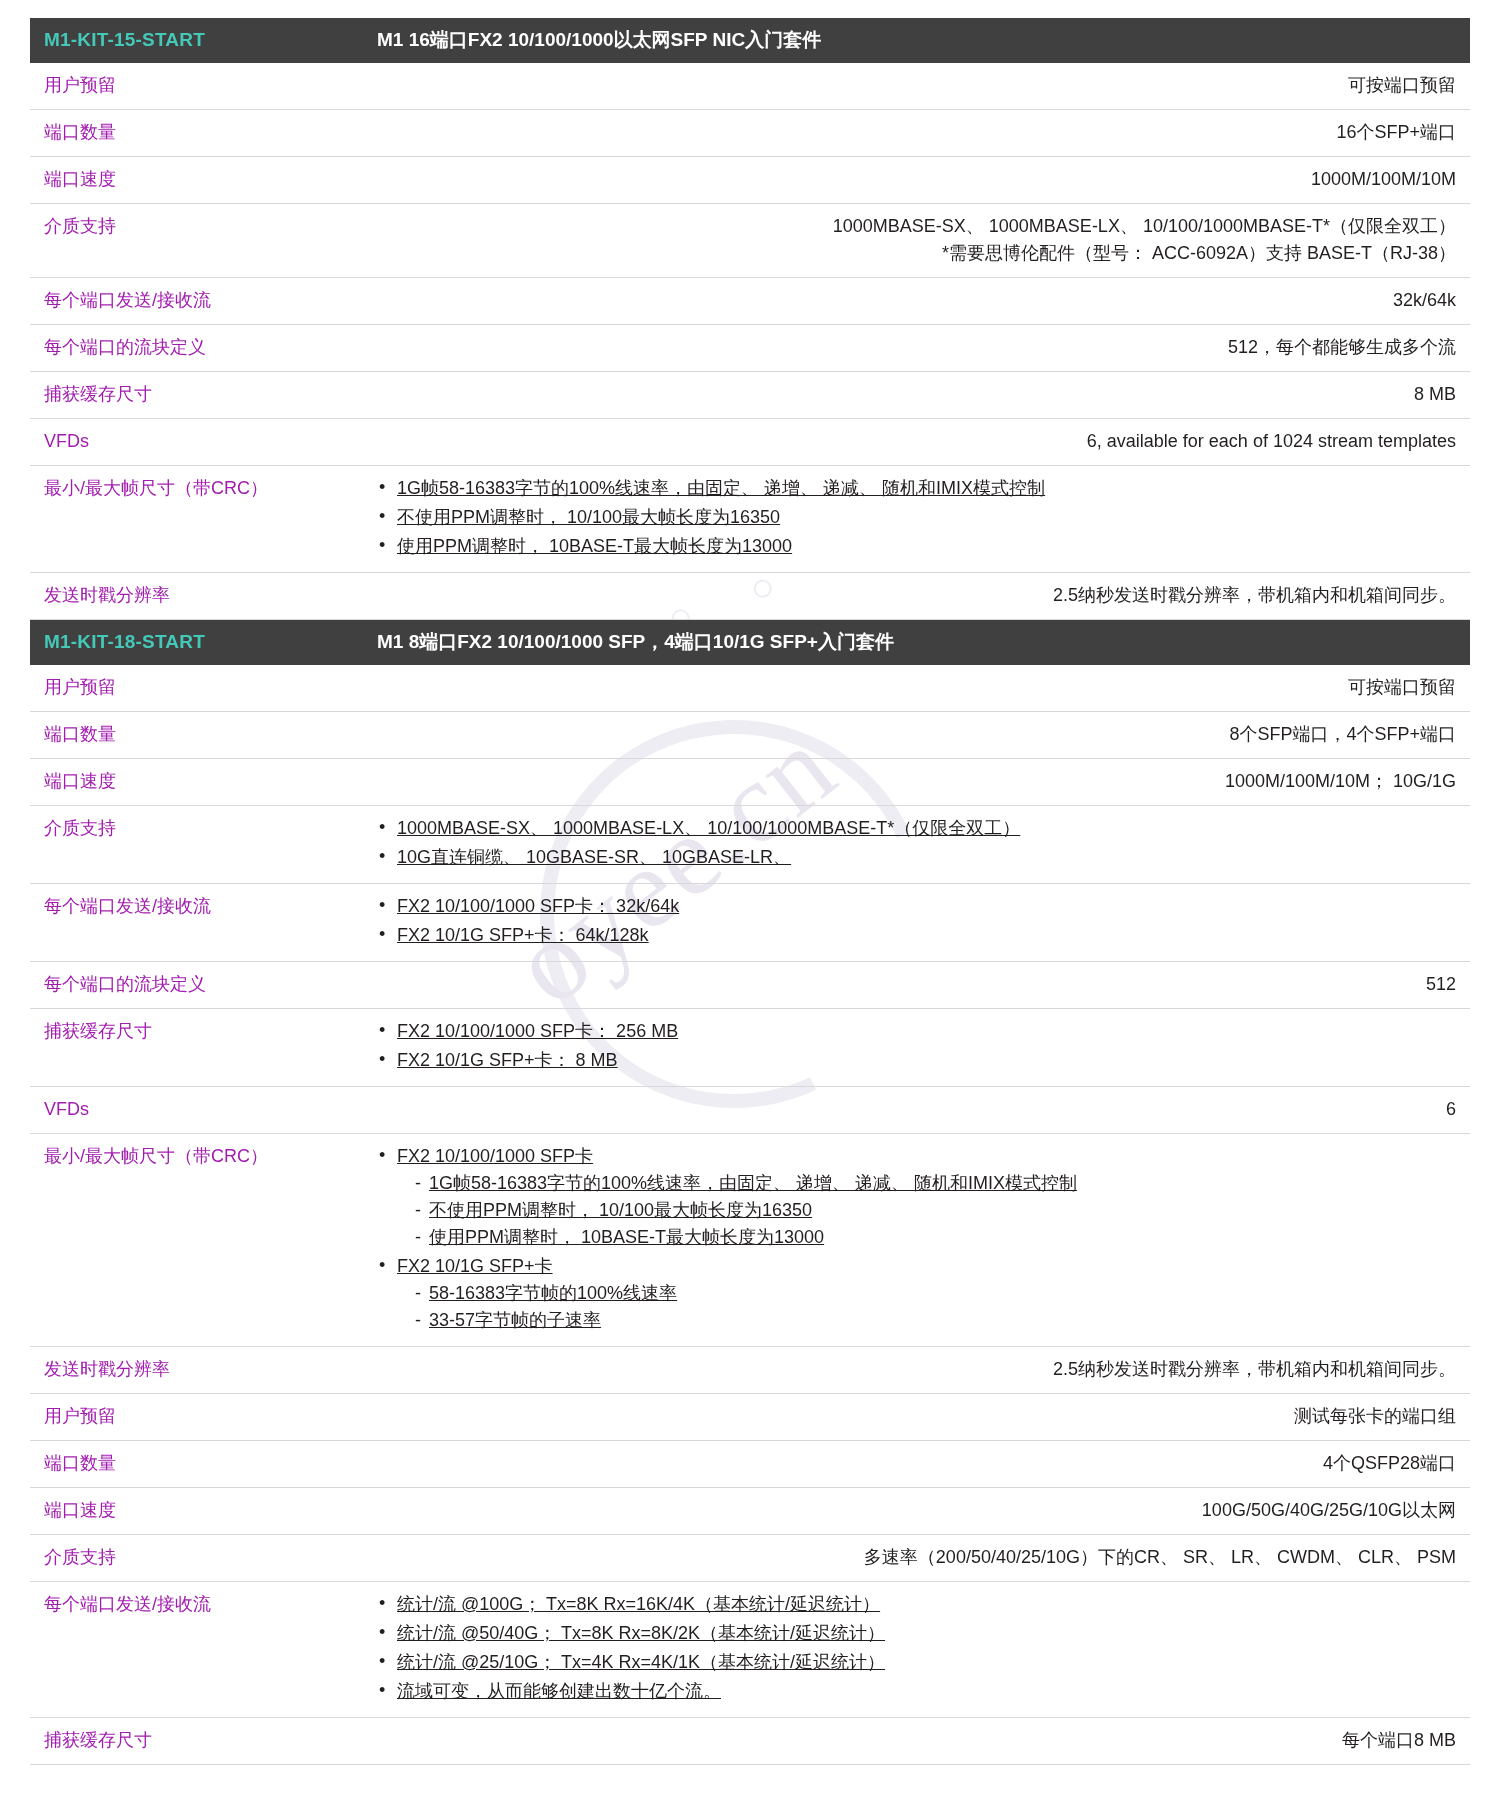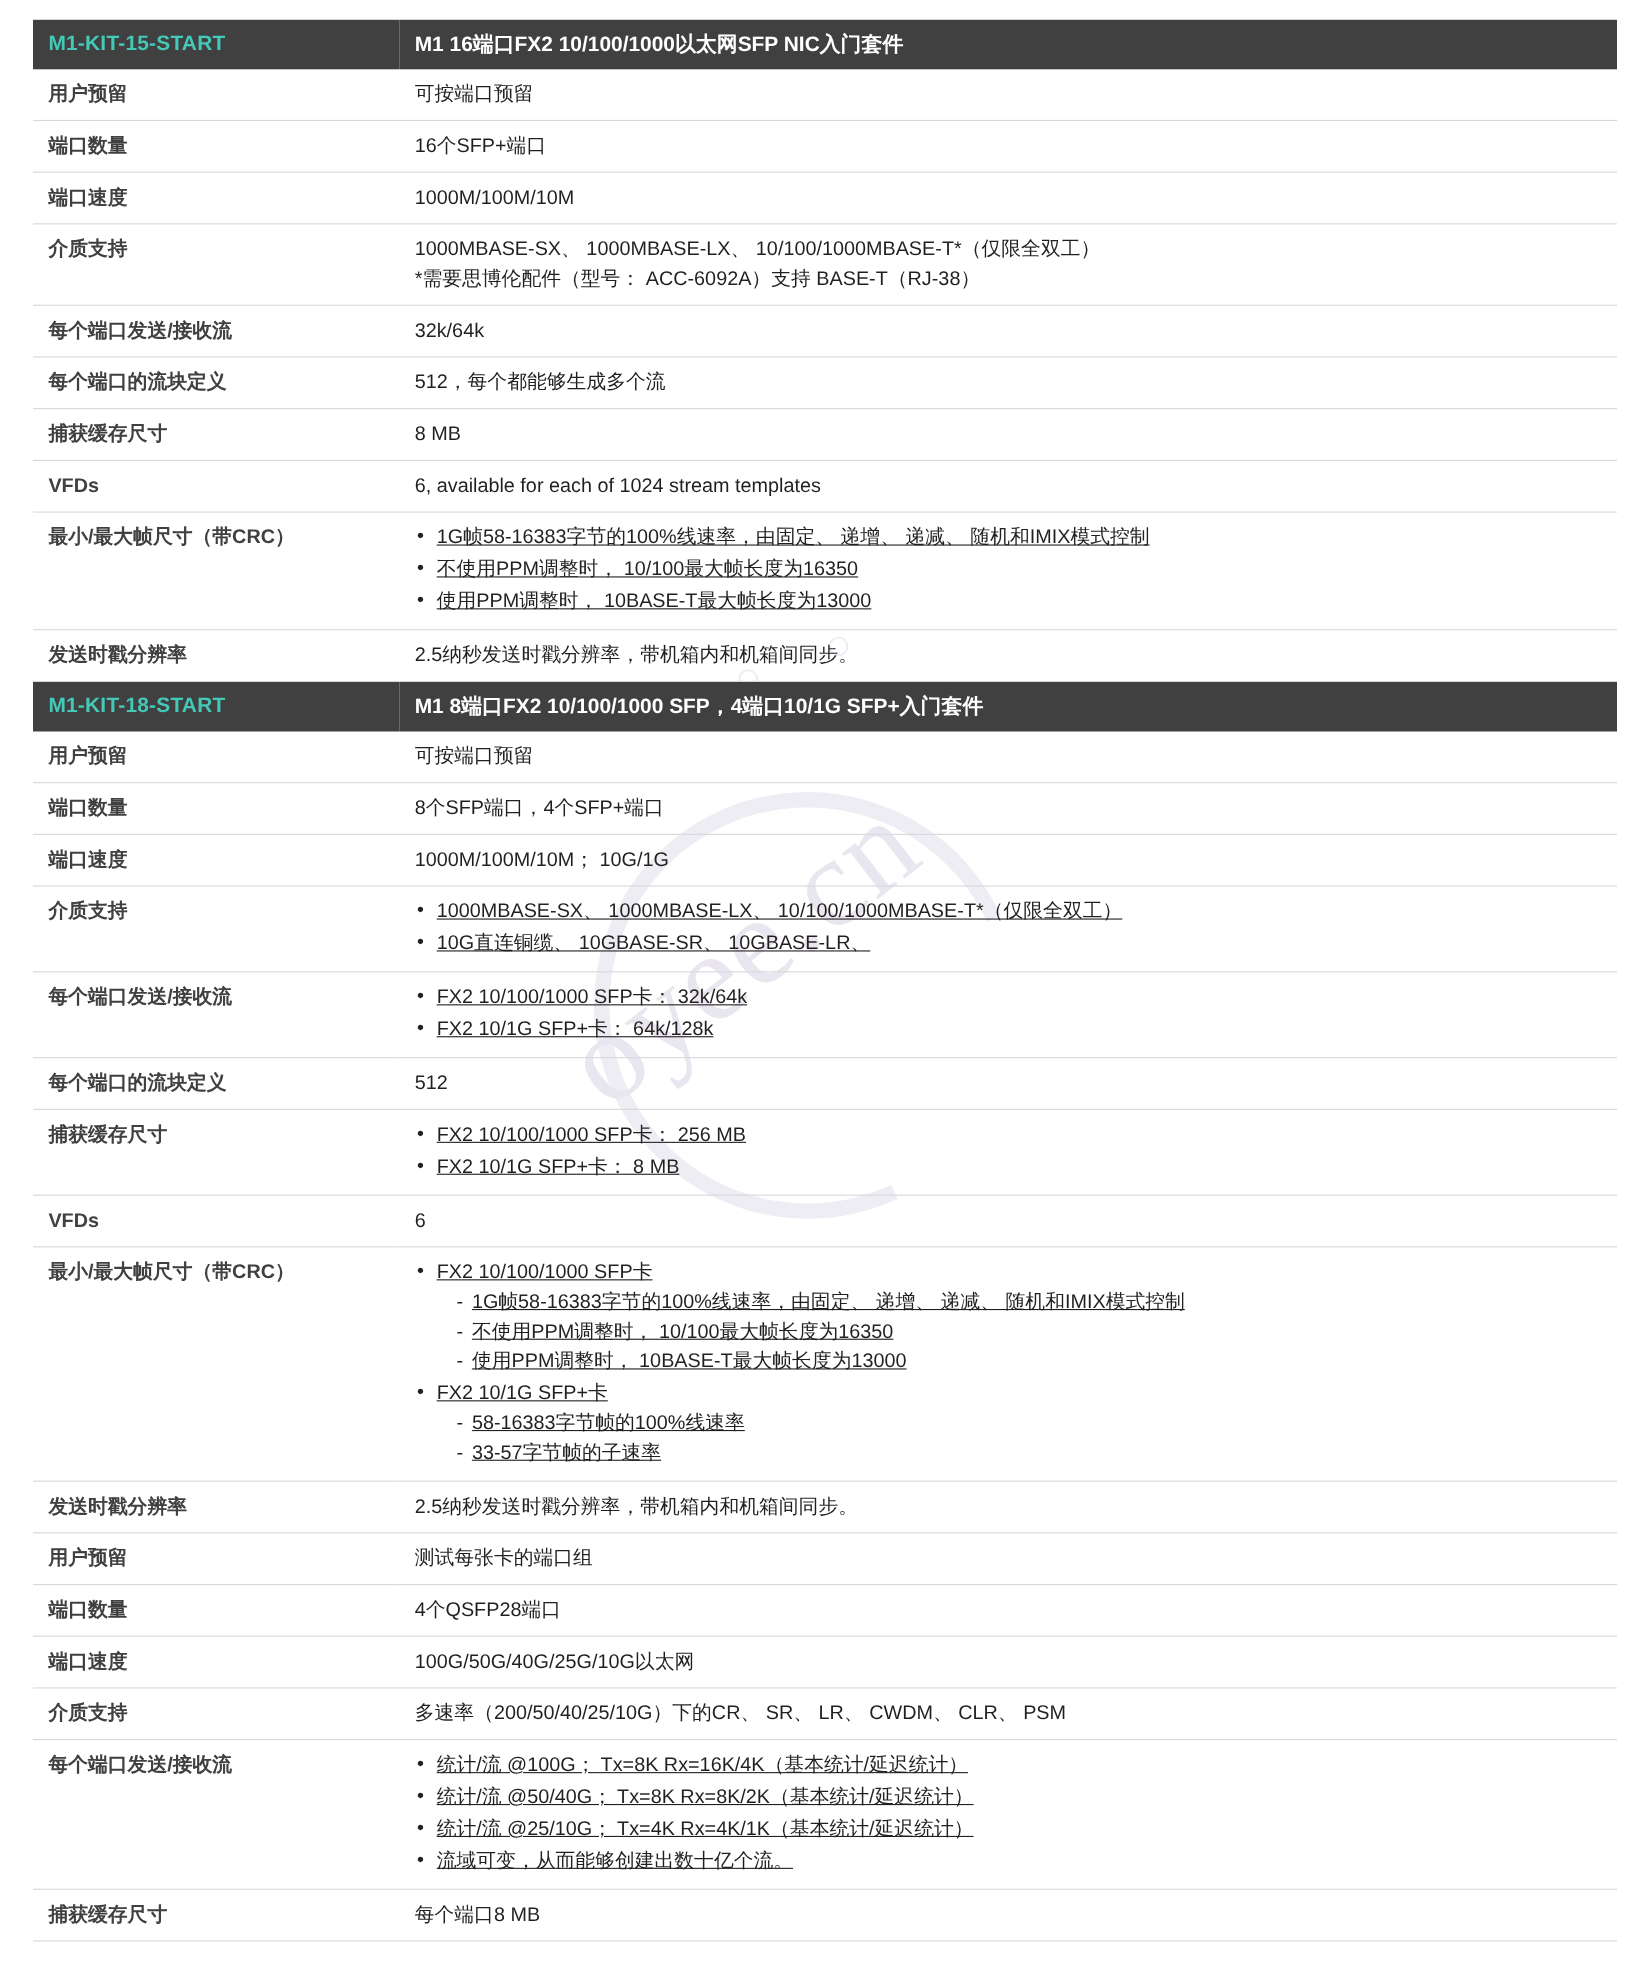--- a/index.html
+++ b/index.html
@@ -89,22 +89,22 @@
     font-weight: bold;
   }
   tr.data-row > td {
     border-bottom: 1px solid #d8d8dc;
     padding: 9px 14px 10px 14px;
     vertical-align: top;
     font-size: 18px;
     line-height: 1.5;
   }
   tr.data-row > td.label {
-    font-weight: bold;
-    color: #404040;
+    font-weight: normal;
+    color: #a21caf;
   }
   tr.data-row > td.value {
     color: #231f20;
   }
   ul.bul {
     margin: 0;
     padding: 0;
     list-style: none;
   }
   ul.bul > li {
@@ -129,21 +129,21 @@
   ul.sub > li {
     position: relative;
     padding-left: 16px;
   }
   ul.sub > li:before {
     content: "-";
     position: absolute;
     left: 2px;
     top: 0;
   }
-  .plain-line { display: block; }
+  .plain-line { display: block; text-align: right; }
 </style>
 </head>
 <body>
 
 <div class="page">
 
   <div class="watermark">
     <div class="wm-ring"></div>
     <div class="wm-dots">○ ○ ○</div>
     <div class="wm-text">oyee.cn</div>

